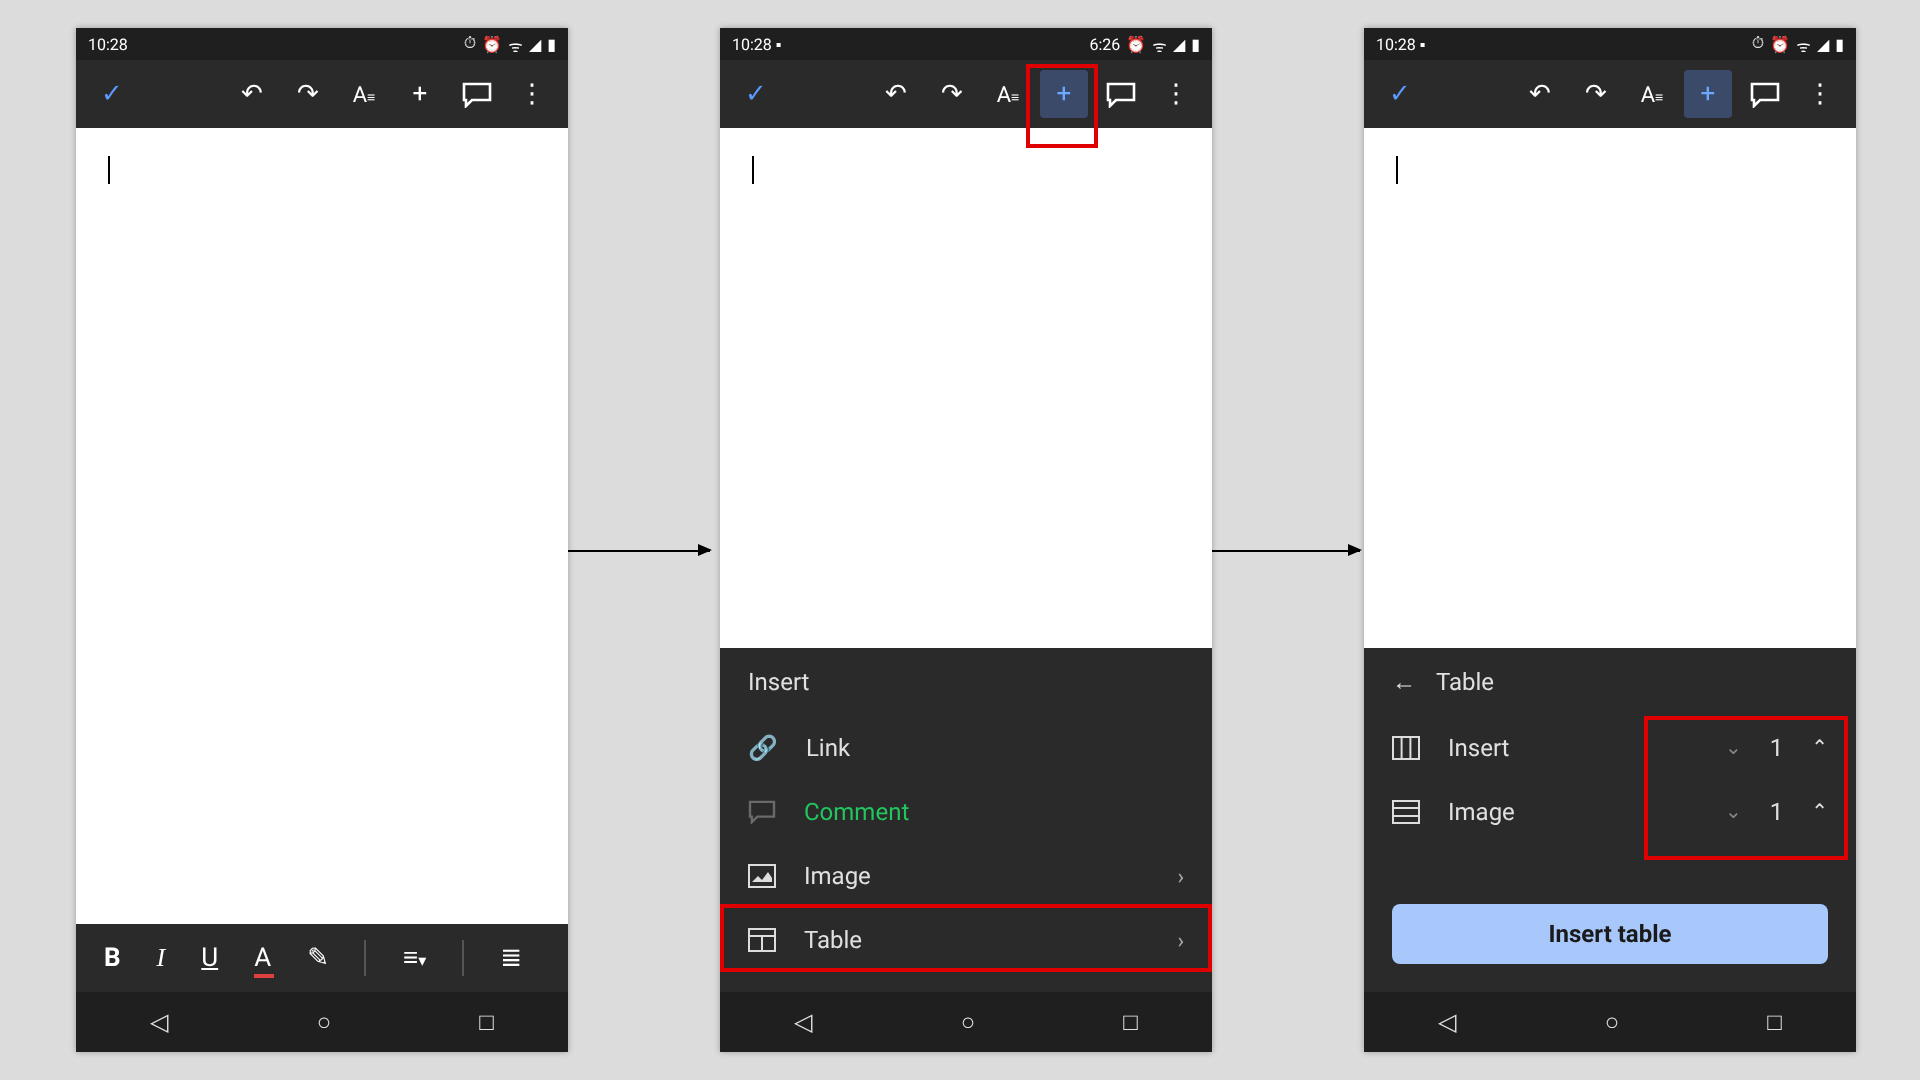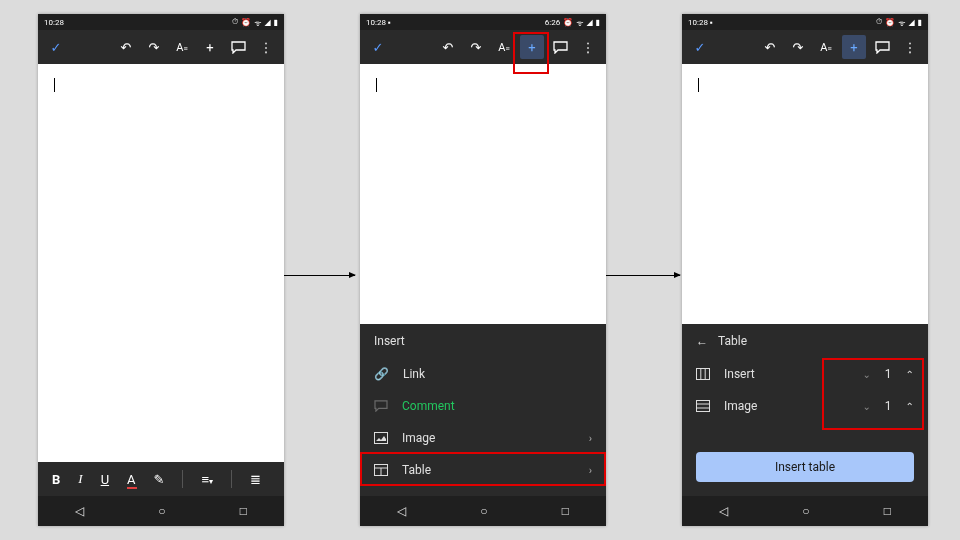--- a/index.html
+++ b/index.html
@@ -112,21 +112,21 @@
   .insert-btn {
     margin:14px;
     height:30px;
     background:#a8c7fa;
     border-radius:4px;
     display:flex;
     align-items:center;
     justify-content:center;
     font-size:12px;
     color:#1a1a1a;
-    font-weight:400;
+    font-weight:700;
   }
   .arrow {
     position:absolute;
     height:1px;
     background:#000;
   }
   .arrow::after {
     content:"";
     position:absolute;
     right:-1px; top:-3px;

